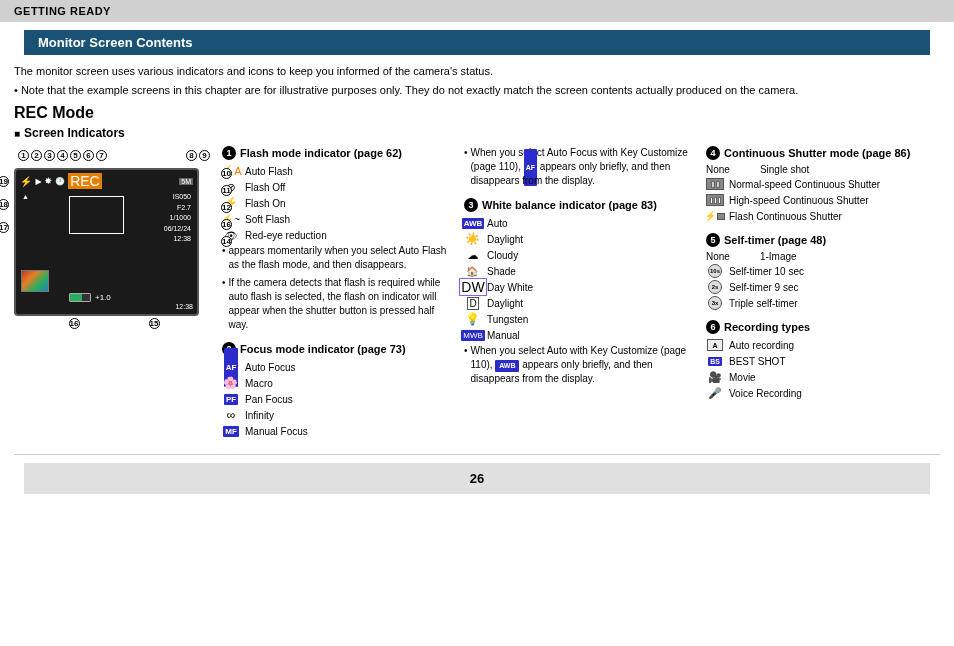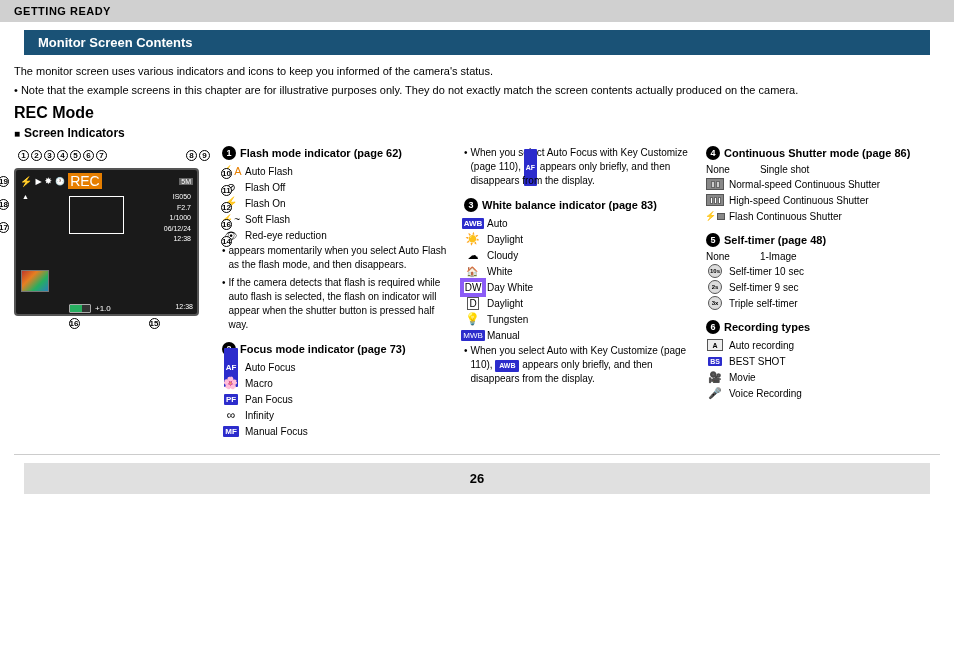--- a/index.html
+++ b/index.html
@@ -347,21 +347,21 @@
               <div>IS050</div>
               <div>F2.7</div>
               <div>1/1000</div>
               <div>06/12/24</div>
               <div>12:38</div>
             </div>
           </div>
 
           <div class="cam-thumbnail"></div>
 
-          <div style="position:absolute; bottom:1px; left:5px; display:flex; align-items:flex-end; gap:4px;padding-left:48px;">
+          <div style="position:absolute; bottom:12px; left:5px; display:flex; align-items:flex-end; gap:4px;padding-left:48px;">
             <div style="width:22px; height:9px; background:linear-gradient(to right,#27ae60 60%,#333 60%); border:1px solid #aaa; border-radius:1px;"></div>
             <span style="color:#fff; font-size:8px;">+1.0</span>
           </div>
 
           <div style="position:absolute; bottom:4px; right:4px; color:#fff; font-size:7px;">12:38</div>
 
         </div>
 
         <div style="display:flex; justify-content:space-around; margin-top:2px; padding: 0 20px;">
           <div class="cam-num">16</div>
@@ -484,25 +484,25 @@
           <div class="indicator-item">
             <div class="icon-box">
                 <span style="font-size:11px;">☁</span>
               </div>
             <span>Cloudy</span>
           </div>
           <div class="indicator-item">
             <div class="icon-box">
                 <span style="font-size:10px;">🏠</span>
               </div>
-            <span>White</span>
-          </div>
-          <div class="indicator-item">
-            <div class="icon-box">
-                <span style="font-size:10px; border:4px solid #8b5cf6; padding:0 1px;">DW</span>
+            <span>Shade</span>
+          </div>
+          <div class="indicator-item">
+            <div class="icon-box">
+                <span style="font-size:14px; border:1px solid #8b5cf6; padding:0 1px;">DW</span>
               </div>
             <span>Day White</span>
           </div>
           <div class="indicator-item">
             <div class="icon-box">
                 <span style="font-size:10px; border:1px solid #555; padding:0 1px;">D</span>
               </div>
             <span>Daylight</span>
           </div>
           <div class="indicator-item">

